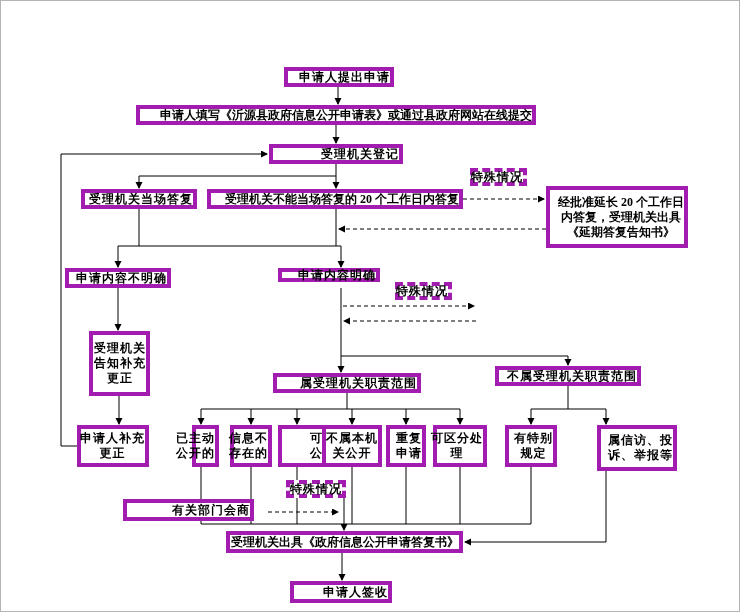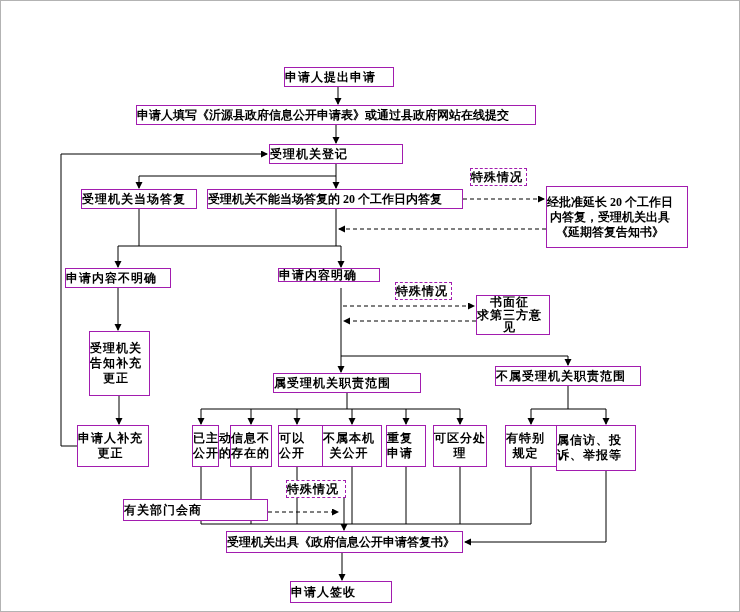--- a/index.html
+++ b/index.html
@@ -4,22 +4,22 @@
 <style>
   html,body{margin:0;padding:0;background:#fff;}
   .canvas{
     position:relative;width:740px;height:612px;box-sizing:border-box;
     background:#fff;border:1px solid #b3b3b3;overflow:hidden;
     font-family:"Liberation Serif","DejaVu Serif",serif;
   }
   .edges{position:absolute;left:0;top:0;}
   .box{
     position:absolute;box-sizing:border-box;
-    border:1px solid #a21caf;background:#fff;color:#000;
-    display:flex;align-items:center;justify-content:flex-start;
+    border:4px solid #a21caf;background:#fff;color:#000;
+    display:flex;align-items:center;justify-content:flex-end;
     text-align:center;font-weight:bold;font-size:12px;
     letter-spacing:1px;line-height:1.25;
   }
   .box .txt{white-space:pre;}
   .dashed{border-style:dashed;}
   .tight{letter-spacing:0;}
   .lh-sm{line-height:1.08;}
 </style>
 </head>
 <body>
@@ -115,25 +115,20 @@
   </div>
 
   <div class="box" style="left:277px;top:267px;width:102px;height:14px">
     <span class="txt">申请内容明确</span>
   </div>
 
   <div class="box dashed" style="left:394px;top:281px;width:57px;height:18px">
     <span class="txt">特殊情况</span>
   </div>
 
-  <div class="box lh-sm" style="left:475px;top:294px;width:74px;height:40px">
-    <span class="txt">书面征
-求第三方意
-见</span>
-  </div>
 
   <div class="box" style="left:88px;top:330px;width:61px;height:65px">
     <span class="txt">受理机关
 告知补充
 更正</span>
   </div>
 
   <div class="box" style="left:494px;top:365px;width:146px;height:20px">
     <span class="txt">不属受理机关职责范围</span>
   </div>
@@ -175,30 +170,30 @@
   <div class="box" style="left:432px;top:424px;width:54px;height:42px">
     <span class="txt">可区分处
 理</span>
   </div>
 
   <div class="box" style="left:504px;top:424px;width:52px;height:42px">
     <span class="txt">有特别
 规定</span>
   </div>
 
-  <div class="box" style="left:555px;top:424px;width:80px;height:46px">
+  <div class="box" style="left:596px;top:424px;width:80px;height:46px">
     <span class="txt">属信访、投
 诉、举报等</span>
   </div>
 
   <div class="box dashed" style="left:285px;top:479px;width:60px;height:18px">
     <span class="txt">特殊情况</span>
   </div>
 
-  <div class="box" style="left:122px;top:498px;width:145px;height:22px">
+  <div class="box" style="left:122px;top:498px;width:131px;height:22px">
     <span class="txt">有关部门会商</span>
   </div>
 
   <div class="box tight" style="left:225px;top:530px;width:237px;height:22px">
     <span class="txt">受理机关出具《政府信息公开申请答复书》</span>
   </div>
 
   <div class="box" style="left:289px;top:580px;width:102px;height:22px">
     <span class="txt">申请人签收</span>
   </div>

